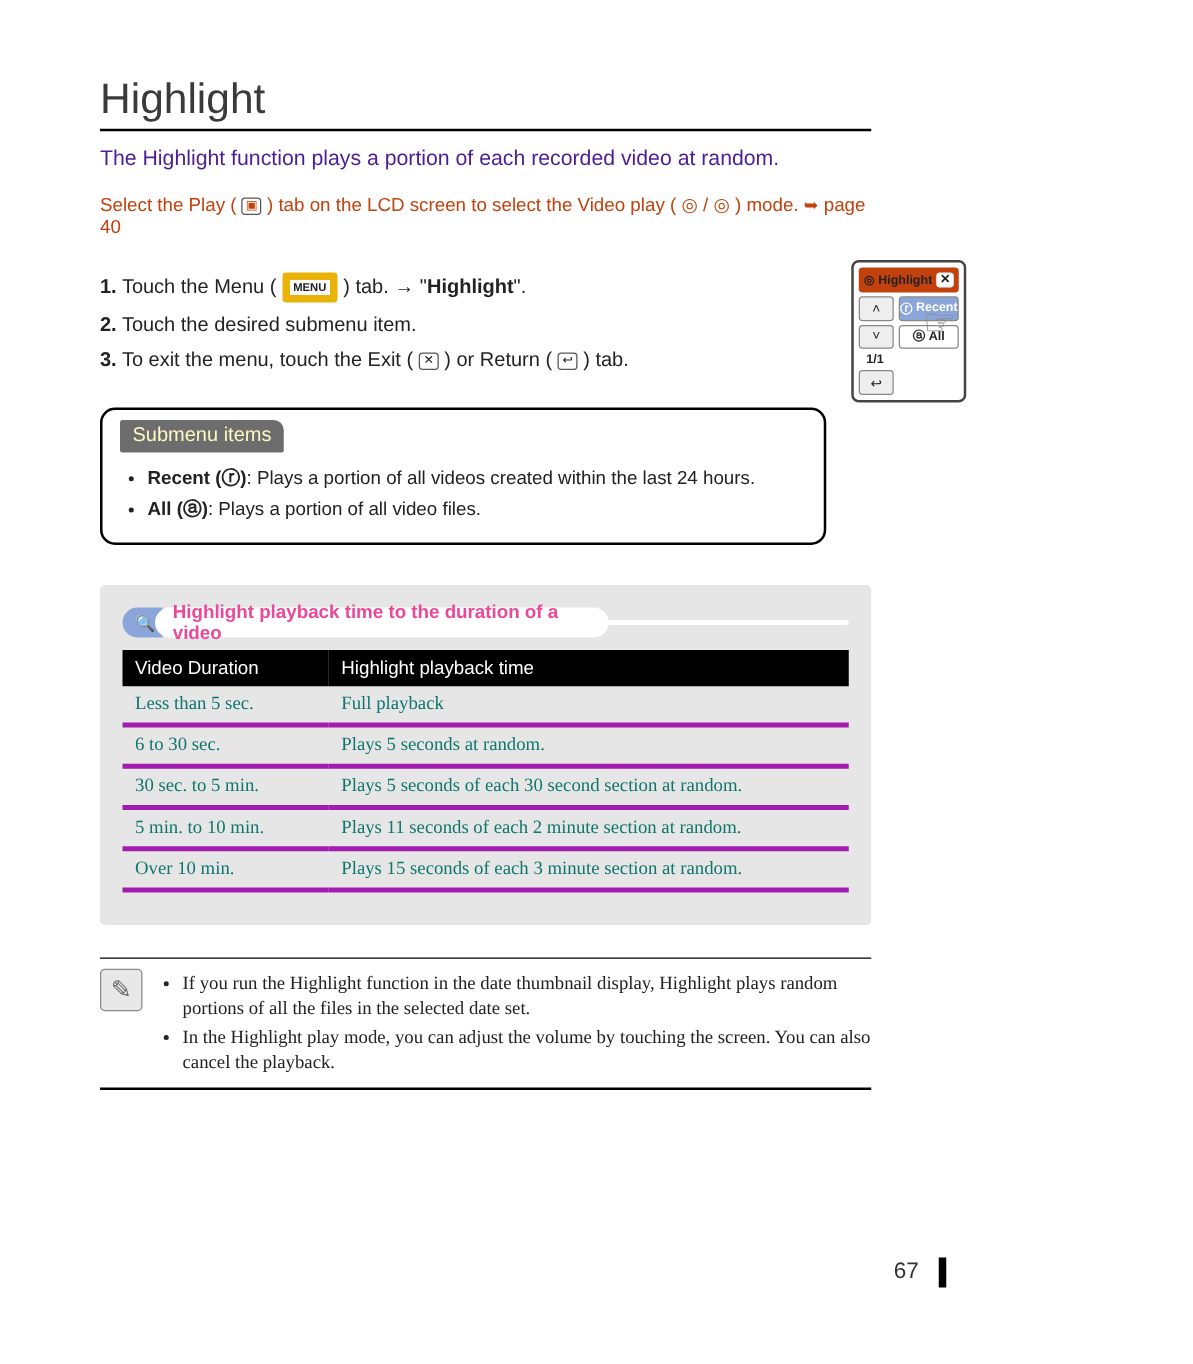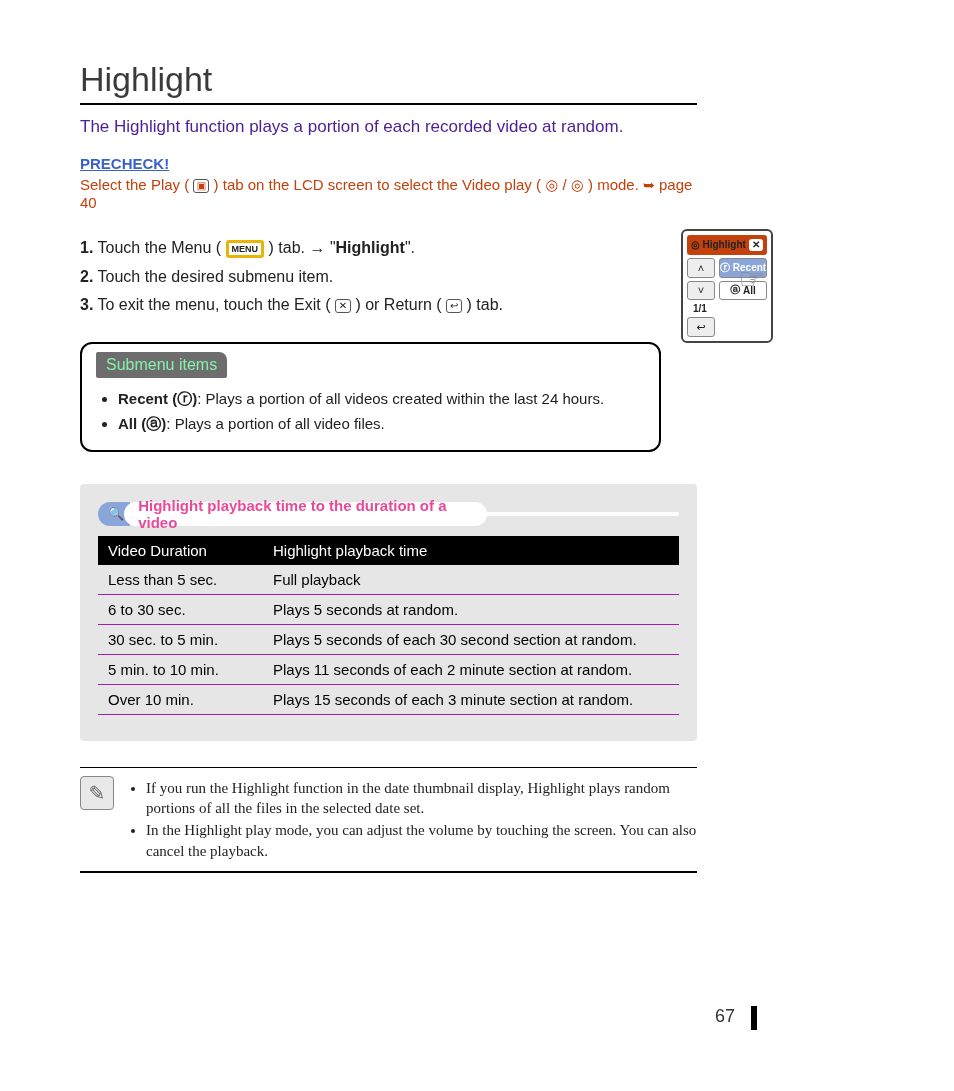--- a/index.html
+++ b/index.html
@@ -46,21 +46,21 @@
   .steps-left {
     flex: 1;
   }
   .step {
     font-size: 16px;
     margin: 10px 0;
   }
   .step .num { font-weight: 700; }
   .icon-box {
     display: inline-block;
-    border: 3px solid #eab308;
+    border: 6px solid #eab308;
     border-radius: 3px;
     padding: 0 3px;
     font-size: 9px;
     font-weight: 700;
     background: #fff;
     vertical-align: middle;
     line-height: 12px;
   }
   .icon-square {
     display: inline-block;
@@ -79,21 +79,21 @@
     border: 2px solid #000;
     border-radius: 12px;
     width: 545px;
     padding: 10px 16px 12px 16px;
     margin-top: 28px;
     position: relative;
   }
   .submenu-title {
     display: inline-block;
     background: #6d6d6d;
-    color: #86efac;
+    color: #fef9c3;
     padding: 4px 10px;
     font-size: 16px;
     border-radius: 2px 8px 2px 2px;
     margin: -2px 0 6px -2px;
   }
   .submenu-box ul {
     margin: 4px 0 0 6px;
     padding-left: 14px;
   }
   .submenu-box li {
@@ -149,22 +149,23 @@
   }
   table.hl th {
     background: #000000;
     color: #fff;
     text-align: left;
     font-weight: 400;
     padding: 6px 10px;
   }
   table.hl td {
     padding: 6px 10px;
-    border-bottom: 1px solid #a21caf;
-    color: #000000;
+    border-bottom: 4px solid #a21caf;
+    color: #0f766e;
+    font-family: Liberation Serif, serif;
   }
   .notes-wrap {
     border-top: 1px solid #000;
     border-bottom: 2px solid #000;
     margin-top: 26px;
     padding: 8px 0;
     display: flex;
     gap: 14px;
   }
   .note-icon {
@@ -266,21 +267,20 @@
     color: #888;
   }
 </style>
 </head>
 <body>
 
 <div class="page">
   <h1 class="title">Highlight</h1>
   <p class="intro">The Highlight function plays a portion of each recorded video at random.</p>
 
-  <div class="precheck">PRECHECK!</div>
   <p class="precheck-text">
     <span>Select the Play (</span>
     <span class="icon-square">▣</span>
     <span>) tab on the LCD screen to select the Video play (</span>
     <span>◎</span>
     <span> /</span>
     <span>◎</span>
     <span> ) mode. </span>
     <span class="arrow-r">➥</span>
     <span>page 40</span>

